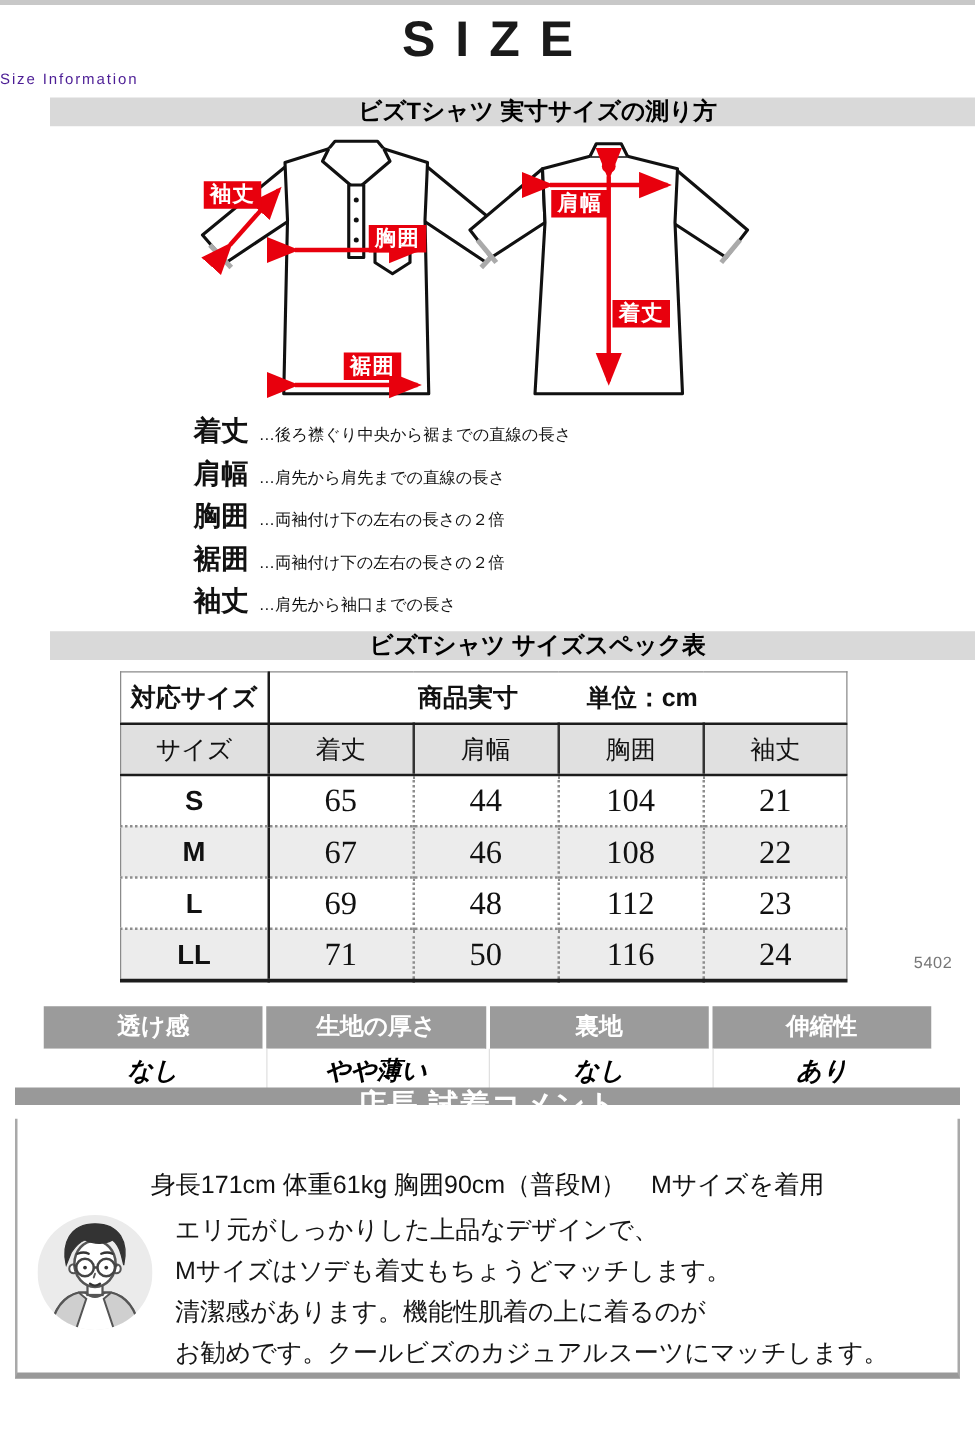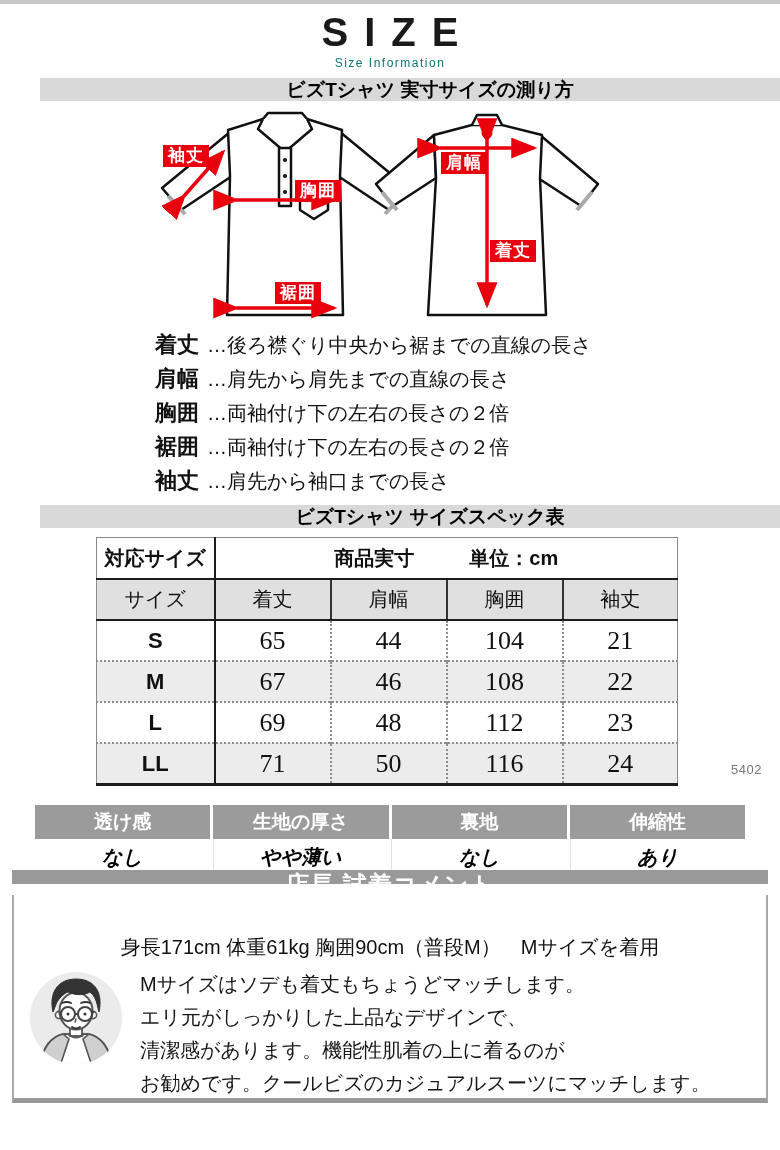--- a/index.html
+++ b/index.html
@@ -6,37 +6,37 @@
   #stage{position:relative;width:780px;height:1150px;background:#fff;overflow:hidden;
          font-family:"Liberation Sans","DejaVu Sans",sans-serif;color:#111;padding-left:36px;}
   .abs{position:absolute;}
 
   
   .top-strip{left:0;top:0;width:780px;height:4px;background:#c8c8c8;}
 
   
   .size-title{left:0;top:10px;width:780px;text-align:center;font-size:40px;font-weight:600;
               letter-spacing:16px;text-indent:16px;color:#1a1a1a;}
-  .size-sub{left:0;top:56px;width:780px;text-align:center;font-size:12px;letter-spacing:1.5px;color:#0f766e;}
+  .size-sub{left:0;top:56px;width:780px;font-size:12px;letter-spacing:1.5px;color:#4c1d95;}
 
   
   .gray-bar{left:0;width:780px;height:23px;line-height:23px;background:#d9d9d9;text-align:center;
             font-size:19px;font-weight:bold;color:#000;margin-left:40px;}
   .bar1{top:78px;} .bar2{top:505px;}
 
   
   .diagram-svg{left:0;top:108px;}
   .measure-tag{position:absolute;background:#e8000d;color:#fff;font-weight:bold;font-size:17px;
                line-height:20px;padding:1px 5px;letter-spacing:1px;white-space:nowrap;}
 
   
   .defs{left:155px;top:328px;}
   .def-row{height:34px;line-height:34px;white-space:nowrap;}
   .def-term{font-size:22px;font-weight:bold;margin-right:8px;}
-  .def-desc{font-size:20px;}
+  .def-desc{font-size:13px;}
 
   
   table.spec{position:absolute;left:96px;top:537px;width:581px;border-collapse:collapse;table-layout:fixed;
              border:1px solid #8a8a8a;border-bottom:3px solid #1c1c1c;}
   table.spec td{text-align:center;vertical-align:middle;padding:0;}
   .sp-h1{height:40px;font-size:20px;font-weight:bold;background:#fff;}
   .sp-corner{border-right:2px solid #1c1c1c;}
   .sp-h1row td{border-bottom:2px solid #1c1c1c;}
   .sp-h2row td{height:39px;background:#e0e0e0;font-size:20px;border-bottom:2px solid #1c1c1c;}
   .sp-h2row td + td{border-left:2px solid #333;}
@@ -261,19 +261,19 @@
       <circle cx="55" cy="42" r="1.5" fill="#333"></circle>
 
       <path d="M46,47 L45,50" stroke="#555" stroke-width="1.5" fill="none" stroke-linecap="round"></path>
       <path d="M42,55 Q46,58 50,55" stroke="#333" stroke-width="1.8" fill="none" stroke-linecap="round"></path>
 
       <path d="M38,62 Q46,69 54,62" stroke="#555" stroke-width="1.8" fill="none"></path>
     </g>
   </svg>
 
   <div class="abs cm-lines">
+    <div>エリ元がしっかりした上品なデザインで、</div>
     <div>Mサイズはソデも着丈もちょうどマッチします。</div>
-    <div>エリ元がしっかりした上品なデザインで、</div>
     <div>清潔感があります。機能性肌着の上に着るのが</div>
     <div>お勧めです。クールビズのカジュアルスーツにマッチします。</div>
   </div>
 
 </div>
 
 </body></html>

